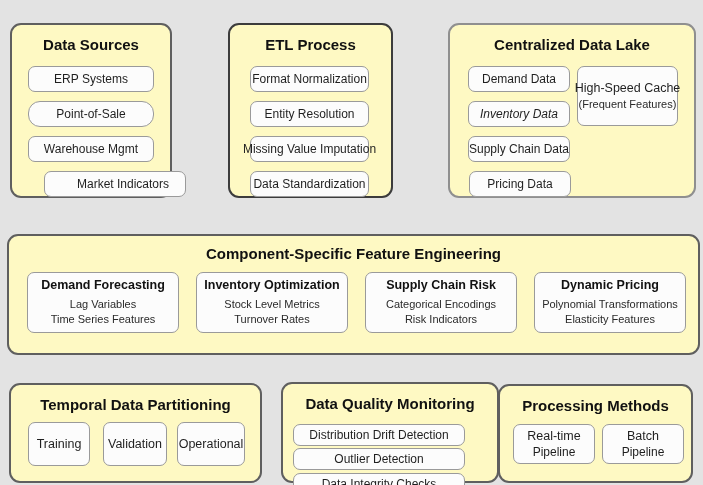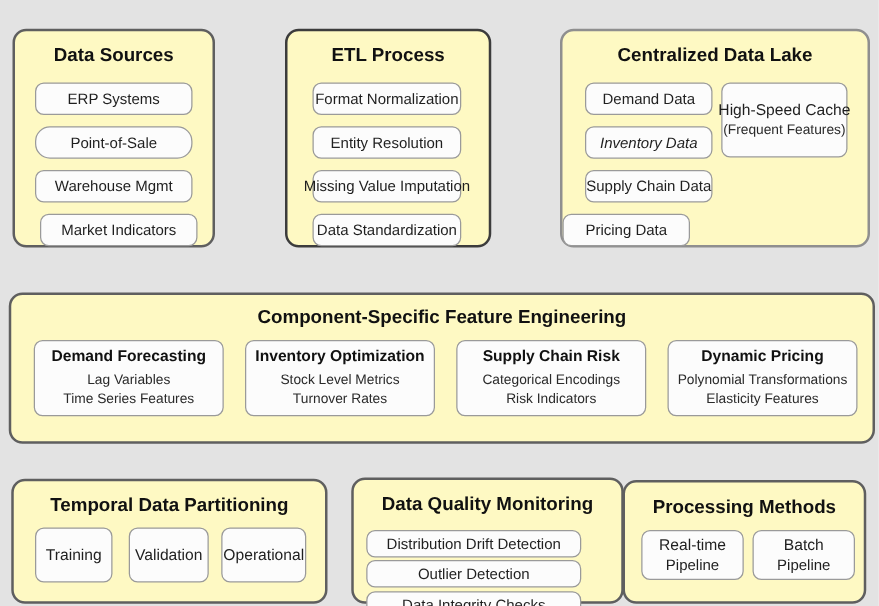--- a/index.html
+++ b/index.html
@@ -53,37 +53,37 @@
 </head>
 <body>
 
 <div class="canvas">
 
   <div class="panel border-mid" style="left:10px; top:11px; width:158px; height:171px;">
     <div class="panel-title" style="top:11px;">Data Sources</div>
     <div class="wbox" style="left:16px; top:41px; width:124px; height:24px;">ERP Systems</div>
     <div class="wbox" style="left:16px; top:76px; width:124px; height:24px;border-radius:12px;">Point-of-Sale</div>
     <div class="wbox" style="left:16px; top:111px; width:124px; height:24px;">Warehouse Mgmt</div>
-    <div class="wbox" style="left:20px; top:146px; width:124px; height:24px;">Market Indicators</div>
+    <div class="wbox" style="left:32px; top:146px; width:124px; height:24px;padding-left:16px;">Market Indicators</div>
   </div>
 
   <div class="panel border-dark" style="left:228px; top:11px; width:161px; height:171px;">
     <div class="panel-title" style="top:11px;">ETL Process</div>
     <div class="wbox" style="left:20px; top:41px; width:117px; height:24px;">Format Normalization</div>
     <div class="wbox" style="left:20px; top:76px; width:117px; height:24px;">Entity Resolution</div>
     <div class="wbox" style="left:20px; top:111px; width:117px; height:24px;">Missing Value Imputation</div>
     <div class="wbox" style="left:20px; top:146px; width:117px; height:24px;">Data Standardization</div>
   </div>
 
   <div class="panel border-light" style="left:448px; top:11px; width:244px; height:171px;">
     <div class="panel-title" style="top:11px;">Centralized Data Lake</div>
     <div class="wbox" style="left:18px; top:41px; width:100px; height:24px;">Demand Data</div>
     <div class="wbox" style="left:18px; top:76px; width:100px; height:24px;font-style:italic;">Inventory Data</div>
     <div class="wbox" style="left:18px; top:111px; width:100px; height:24px;">Supply Chain Data</div>
-    <div class="wbox" style="left:0; top:146px; width:100px; height:24px;">Pricing Data</div>
+    <div class="wbox" style="left:19px; top:146px; width:100px; height:24px;">Pricing Data</div>
     <div class="wbox two-line" style="left:127px; top:41px; width:99px; height:58px;">
       <span style="font-size:12.5px;">High-Speed Cache</span>
       <span class="sub">(Frequent Features)</span>
     </div>
   </div>
 
   <div class="panel border-mid" style="left:7px; top:222px; width:689px; height:117px;">
     <div class="panel-title" style="top:9px;">Component-Specific Feature Engineering</div>
 
     <div class="wbox" style="left:18px; top:36px; width:150px; height:59px;">

